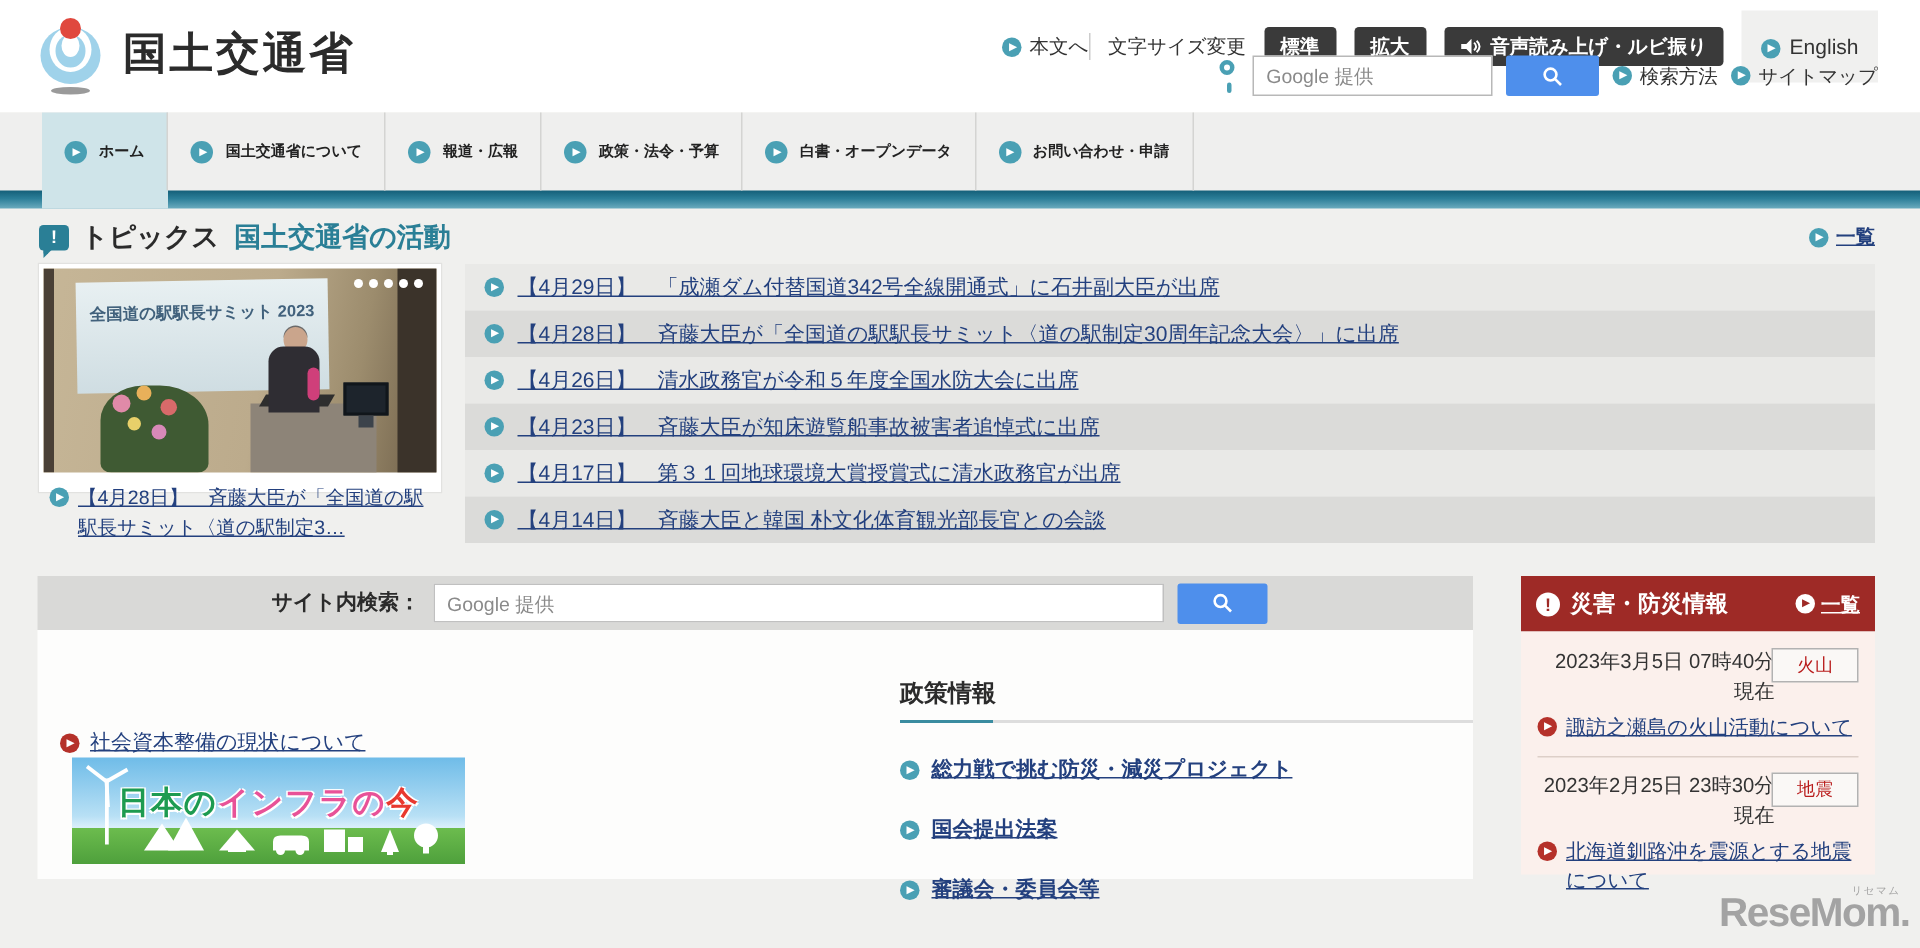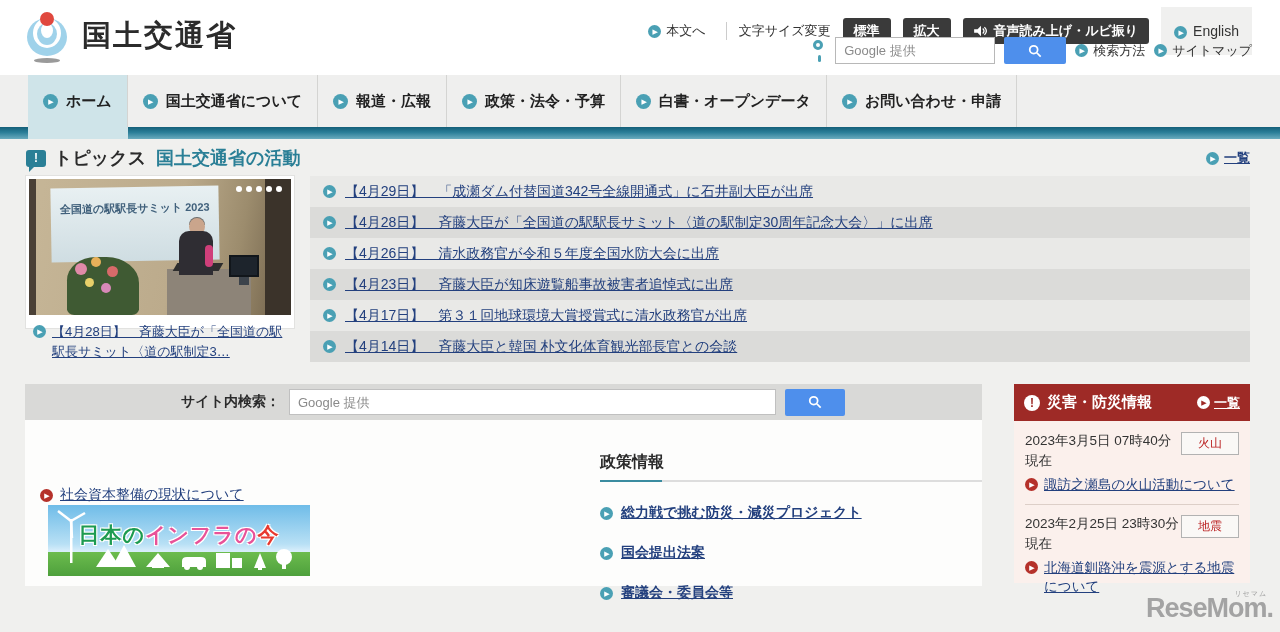--- a/index.html
+++ b/index.html
@@ -13,36 +13,36 @@
   .logo-mark { position:relative; width:48px; height:52px; }
   .lm-base { position:absolute; left:3px; top:8px; width:40px; height:38px; border-radius:50%; background:#9fd2ea; }
   .lm-w1 { position:absolute; left:9px; top:8px; width:28px; height:30px; border-radius:50%; background:#fff; }
   .lm-b2 { position:absolute; left:13px; top:13px; width:20px; height:22px; border-radius:50%; background:#9fd2ea; }
   .lm-w2 { position:absolute; left:17px; top:13px; width:12px; height:15px; border-radius:50%; background:#fff; }
   .lm-red { position:absolute; left:16px; top:2px; width:14px; height:14px; border-radius:50%; background:#e0483e; }
   .lm-sh { position:absolute; left:10px; top:48px; width:26px; height:5px; border-radius:50%; background:#9a9a9a; }
   .logo-text { font-size:29px; font-weight:bold; color:#2b2b2b; letter-spacing:2px; }
 
   .util { position:absolute; right:28px; top:7px; display:flex; align-items:center; gap:12px; font-size:13px; }
-  .skip { display:flex; align-items:center; gap:5px; padding-right:20px; border-right:1px solid #ccc; }
+  .skip { display:flex; align-items:center; gap:5px; padding-right:0; border-right:1px solid #ccc; }
   .btn-dark { background:#3a3a3a; color:#fff; font-size:13px; font-weight:bold; padding:4px 11px; border-radius:3px; display:flex; align-items:center; gap:6px; cursor:pointer; }
   .btn-english { background:#f0f0ef; padding:16px 13px; display:flex; align-items:flex-end; gap:6px; font-size:14px; cursor:pointer; }
 
   .hsearch { position:absolute; right:28px; top:37px; display:flex; align-items:center; gap:9px; font-size:13px; }
   .pin { position:relative; width:14px; height:22px; }
   .pin-c { position:absolute; left:1px; top:0; width:10px; height:10px; border:3px solid #4aa0b4; border-radius:50%; }
   .pin-s { position:absolute; left:6px; top:15px; width:3px; height:7px; background:#4aa0b4; border-radius:2px; }
   .hsearch input { width:160px; height:27px; border:1px solid #b8b8b8; padding:0 8px; font-size:13px; font-family:inherit; }
   .hsearch input::placeholder, .band input::placeholder { color:#8a8a8a; }
   .btn-blue { width:62px; height:27px; background:#4e8fec; border:none; border-radius:2px; display:flex; align-items:center; justify-content:center; cursor:pointer; }
   .linkish { display:flex; align-items:center; gap:5px; cursor:pointer; }
 
   
   .nav { position:absolute; left:0; top:75px; width:1280px; height:52px; background:#efefee; display:flex; padding-left:28px; }
-  .nav-item { position:relative; z-index:2; display:flex; align-items:center; gap:8px; padding:0 15px; font-size:15px; font-weight:bold; color:#222; border-right:1px solid #d4d4d2; cursor:pointer; white-space:nowrap; }
+  .nav-item { position:relative; z-index:2; display:flex; align-items:center; gap:8px; padding:0 15px; font-size:10px; font-weight:bold; color:#222; border-right:1px solid #d4d4d2; cursor:pointer; white-space:nowrap; }
   .nav-item.active { background:#cfe4e9; box-shadow:0 12px 0 #cfe4e9; }
   .teal-band { position:absolute; left:0; top:127px; width:1280px; height:12px; background:linear-gradient(180deg,#145f79 0%,#2b7e98 45%,#6aabbe 100%); z-index:1; }
 
   
   .arr { display:inline-flex; flex:none; width:15px; height:15px; border-radius:50%; background:#4aa0b4; color:#fff; align-items:center; justify-content:center; }
   .arr::before { content:"▶"; font-size:7px; line-height:1; margin-left:1px; }
   .arr.red { background:#b5312a; }
   .arr.white { background:#fff; color:#9e2a26; }
   .arr.sm { width:13px; height:13px; }
   .lnk { color:#23407e; text-decoration:underline; cursor:pointer; }
@@ -101,21 +101,21 @@
   .policy-link { display:flex; align-items:center; gap:8px; font-size:14px; font-weight:bold; margin-top:22px; }
 
   
   .sb-head { position:absolute; left:1014px; top:384px; width:236px; height:37px; background:#9e2a26; display:flex; align-items:center; padding:0 10px; gap:7px; }
   .alert-ic { width:16px; height:16px; border-radius:50%; background:#fff; color:#9e2a26; font-size:12px; font-weight:bold; display:flex; align-items:center; justify-content:center; flex:none; }
   .sb-title { color:#fff; font-size:15px; font-weight:bold; }
   .sb-list { margin-left:auto; display:flex; align-items:center; gap:4px; font-size:13px; font-weight:bold; }
   .sb-list .wl { color:#fff; text-decoration:underline; cursor:pointer; }
   .sb-body { position:absolute; left:1014px; top:421px; width:236px; height:162px; background:#fbf0ec; padding:10px 11px 0 11px; }
   .sb-entry { position:relative; }
-  .sb-date { font-size:13.5px; color:#333; width:158px; line-height:1.45; }
+  .sb-date { font-size:13.5px; color:#333; width:158px; line-height:1.45;text-align:right; }
   .sb-tag { position:absolute; right:0; top:1px; border:1px solid #b2b2b2; background:#faf8f6; font-size:12px; padding:2px 16px; color:#b91c1c; }
   .sb-link { display:flex; gap:6px; margin-top:6px; font-size:13.5px; line-height:1.4; }
   .sb-hr { border:none; border-top:1px solid #ddcfc8; margin:9px 0; }
 
   
   .wm { position:absolute; left:1146px; top:593px; color:#a3a3a3; }
   .wm-main { font-size:27px; font-weight:bold; letter-spacing:-1px; }
   .wm-ruby { position:absolute; right:6px; top:-4px; font-size:7px; letter-spacing:1px; }
 
   .mag { width:14px; height:14px; }

